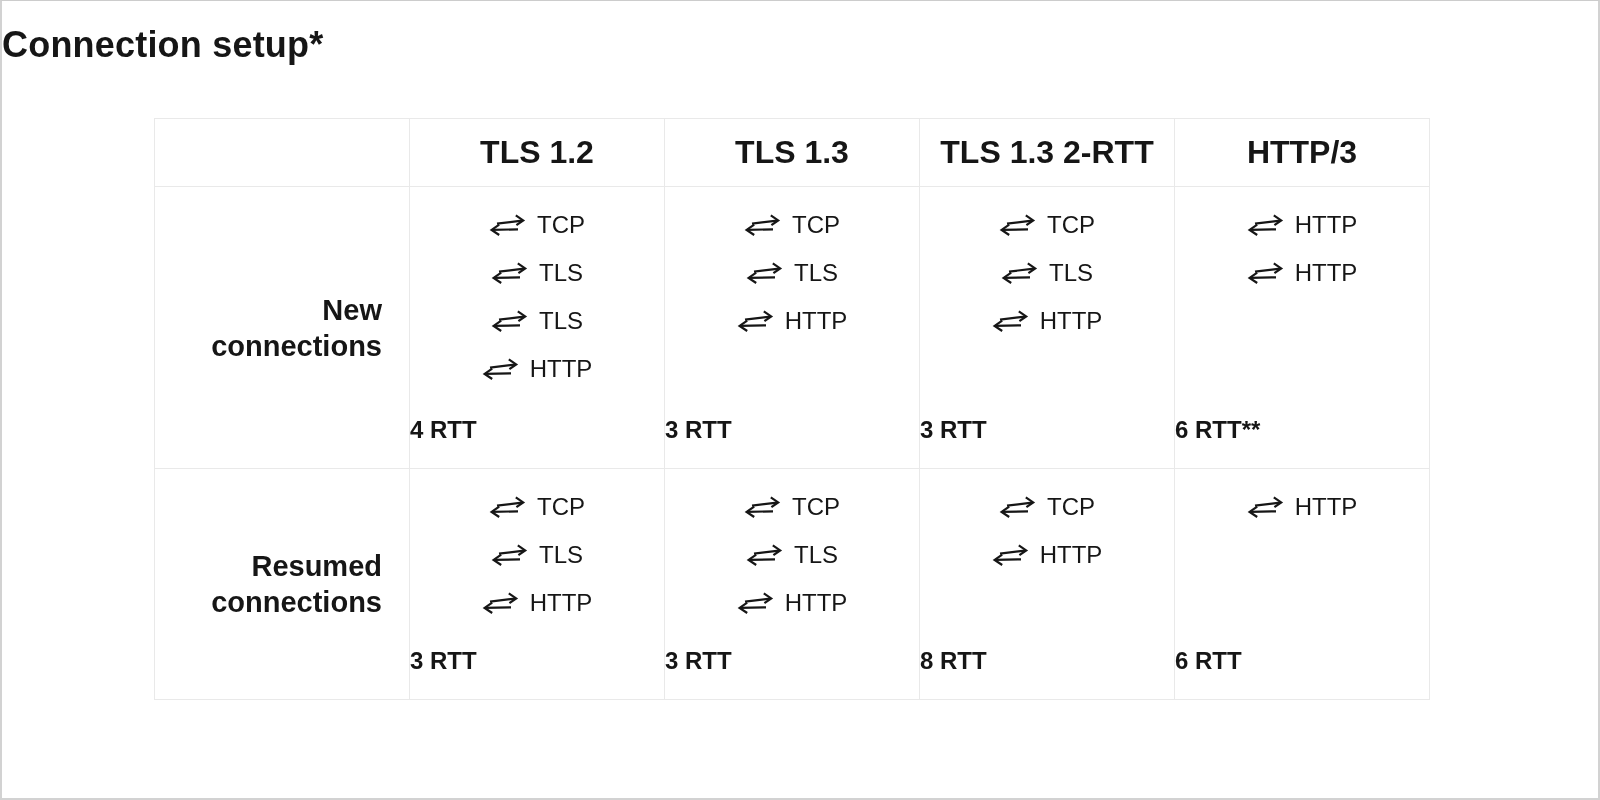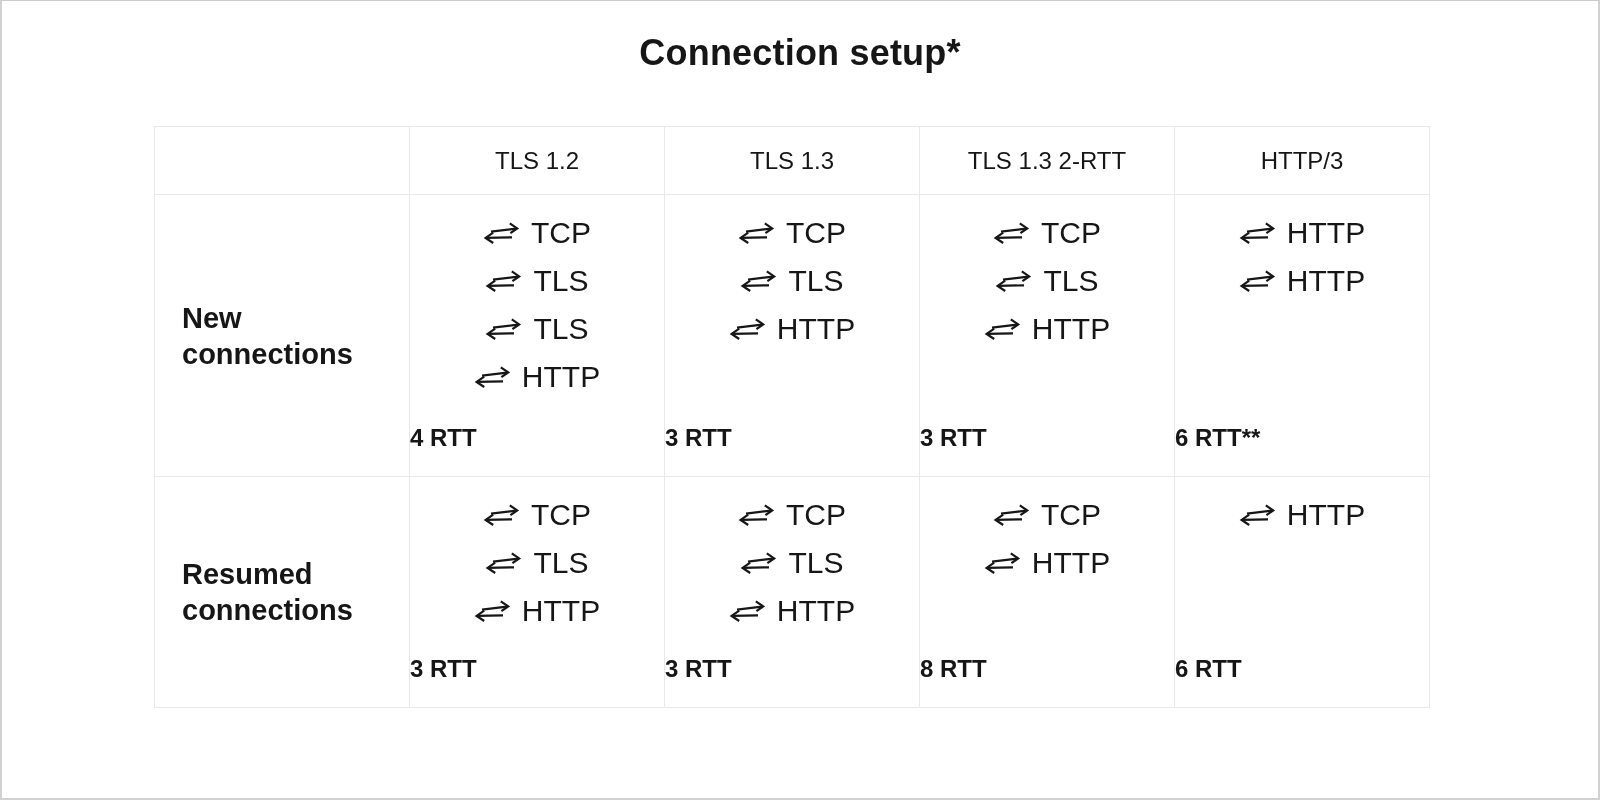--- a/index.html
+++ b/index.html
@@ -8,42 +8,42 @@
     font-family:"Liberation Sans", sans-serif;
     background:#ffffff;
     color:#161616;
     border:1px solid #cccccc;
     border-left:2px solid #d2d2d2;
     border-right:2px solid #d2d2d2;
     border-bottom:2px solid #d2d2d2;
     overflow:hidden;
   }
   .page-title {
-    margin-top:30px;
-    text-align:center;
+    margin-top:22px;
+    text-align:left;
     font-size:36px;
     font-weight:bold;
     line-height:44px;
     letter-spacing:0.2px;
   }
   table.setup-table {
     border-collapse:collapse;
     table-layout:fixed;
     margin-left:152px;
     margin-top:51px;
     width:1276px;
   }
   .setup-table th, .setup-table td {
     border:1px solid #e9e9e9;
     padding:0;
     vertical-align:top;
   }
   .setup-table thead th { height:68px; vertical-align:middle; text-align:center; }
-  .col-head { font-size:24px; font-weight:normal; }
-  td.row-label-cell { vertical-align:middle; text-align:left; }
+  .col-head { font-size:32px; font-weight:bold; }
+  td.row-label-cell { vertical-align:middle; text-align:right; }
   .row-label {
     font-size:29px;
     font-weight:bold;
     line-height:36px;
     max-width:200px;
     margin:0 auto;
   }
   tr.body-row-new  td { height:282px; }
   tr.body-row-res  td { height:231px; }
   .cell-inner {
@@ -59,21 +59,21 @@
     padding-top:26px;
   }
   .step {
     display:flex;
     align-items:center;
     justify-content:center;
     gap:11px;
     height:24px;
   }
   .rt-arrow { display:block; flex:0 0 auto; }
-  .step-label { font-size:30px; line-height:24px; }
+  .step-label { font-size:24px; line-height:24px; }
   .rtt {
     text-align:left;
     font-size:24px;
     font-weight:bold;
     margin-bottom:24px;
   }
   .footnotes {
     margin-top:18px;
     margin-left:858px;
     font-size:19px;

